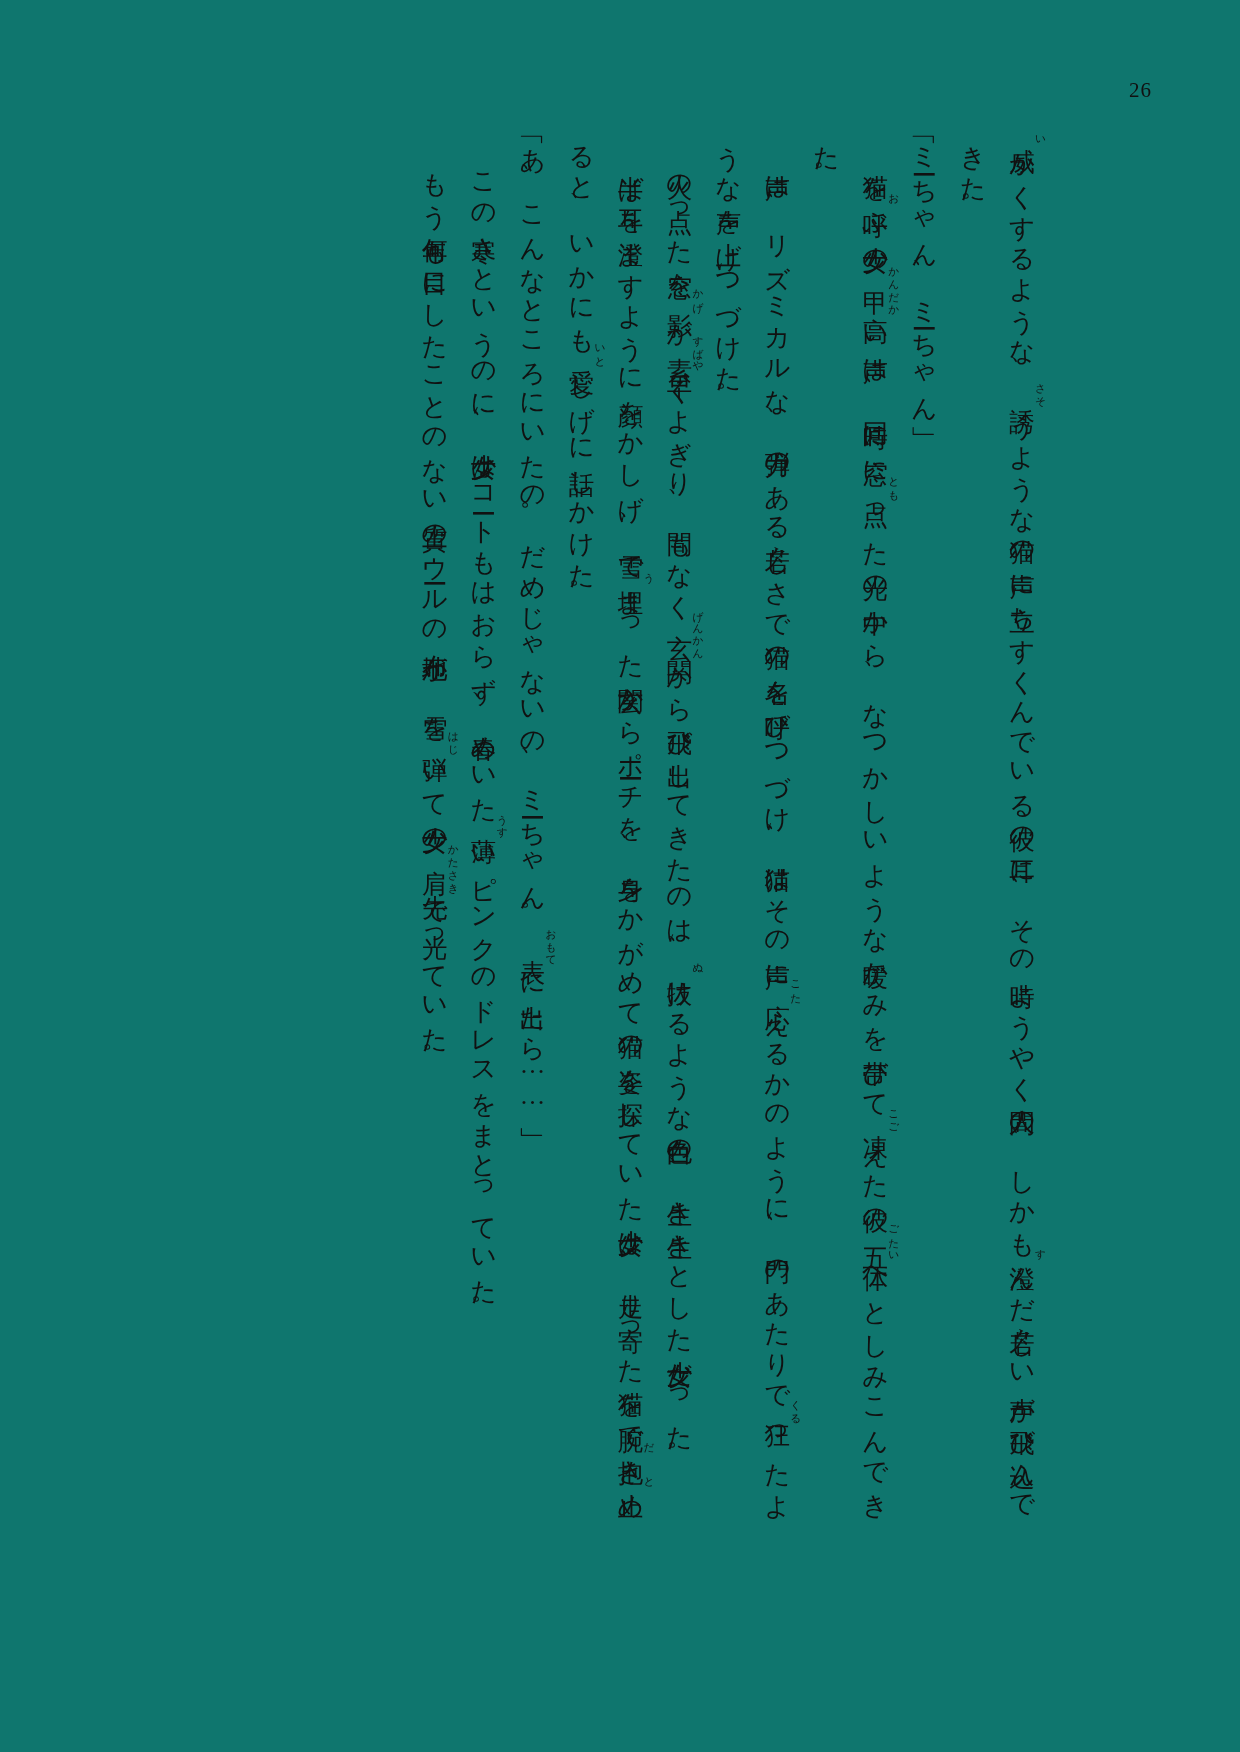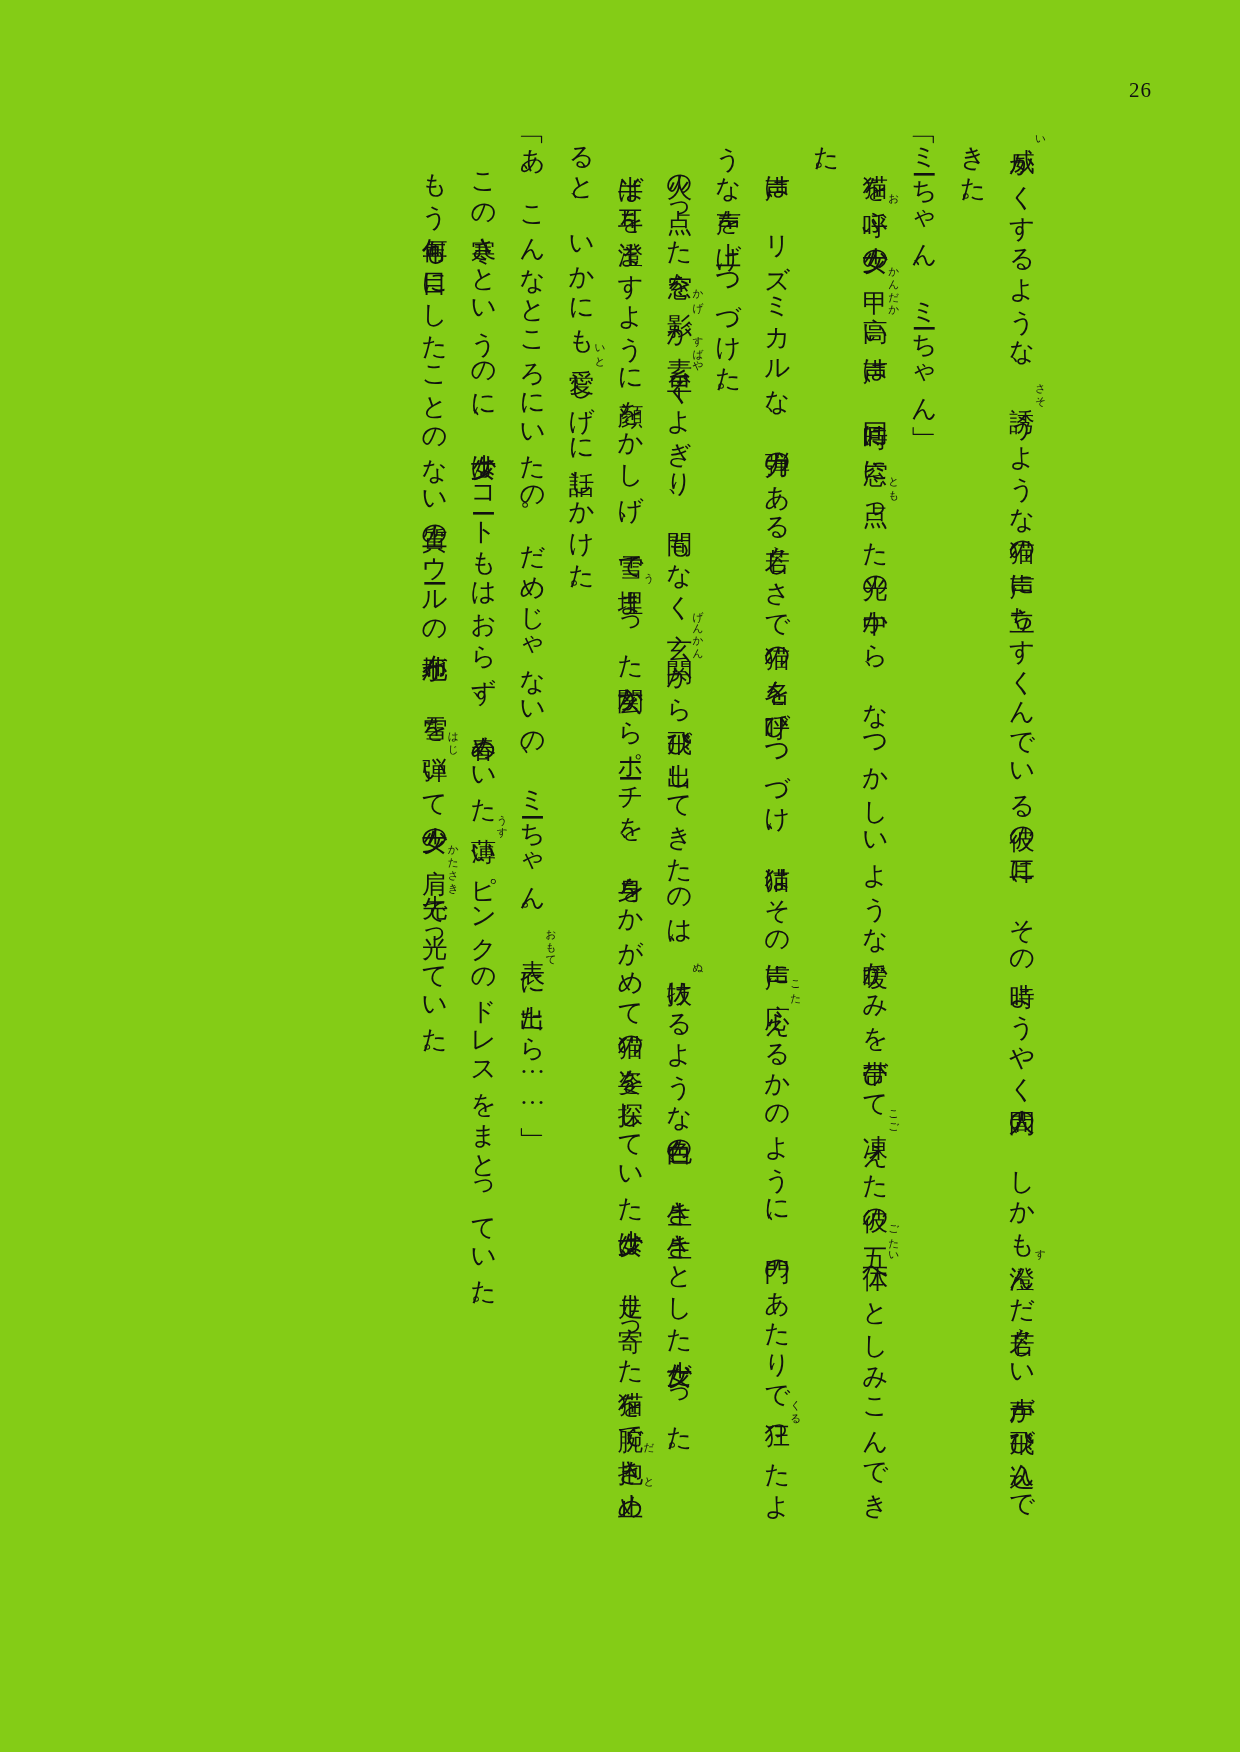--- a/index.html
+++ b/index.html
@@ -4,21 +4,21 @@
 <style>
   html, body {
     margin: 0;
     padding: 0;
     background: #ffffff;
   }
   .page {
     position: relative;
     width: 1240px;
     height: 1752px;
-    background: #84cc16;
+    background: #0f766e;
     overflow: hidden;
     font-family: "Liberation Serif", "DejaVu Serif", serif;
     color: #111111;
   }
   .page-number {
     position: absolute;
     top: 78px;
     right: 88px;
     font-size: 21px;
     letter-spacing: 1px;

